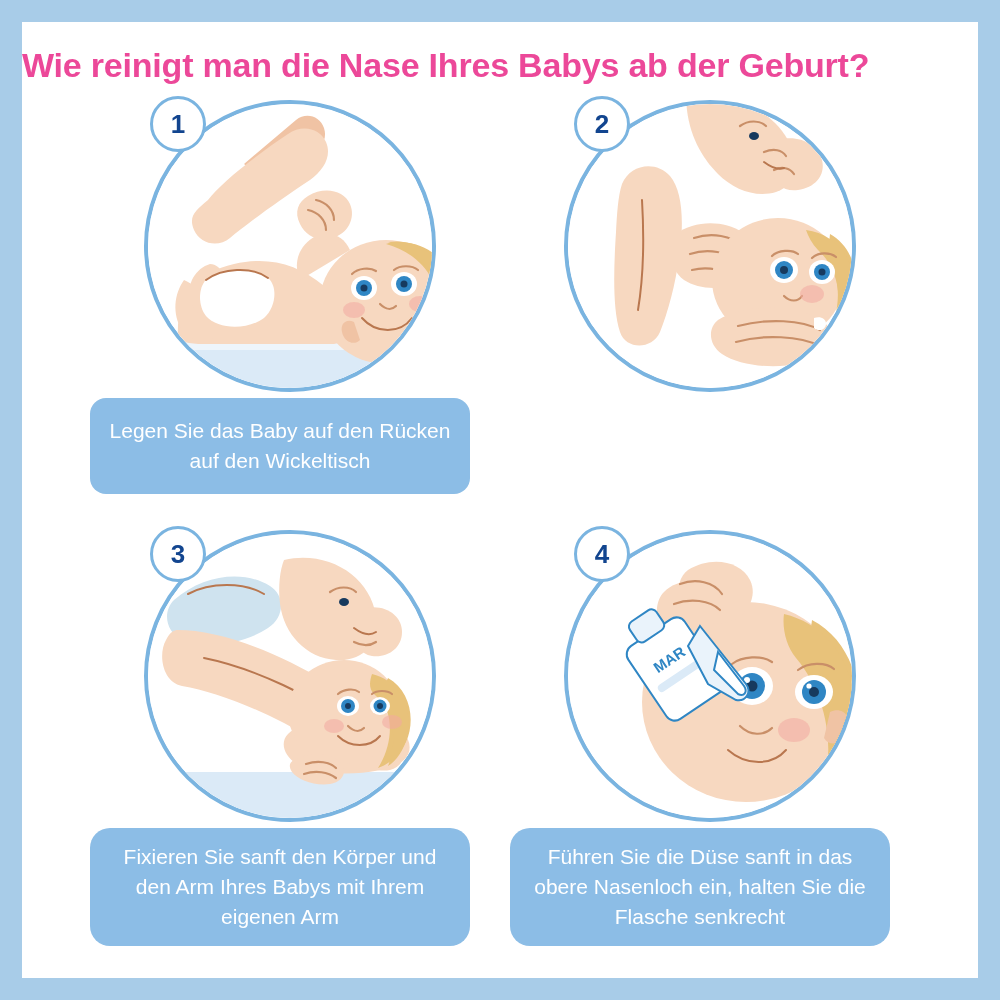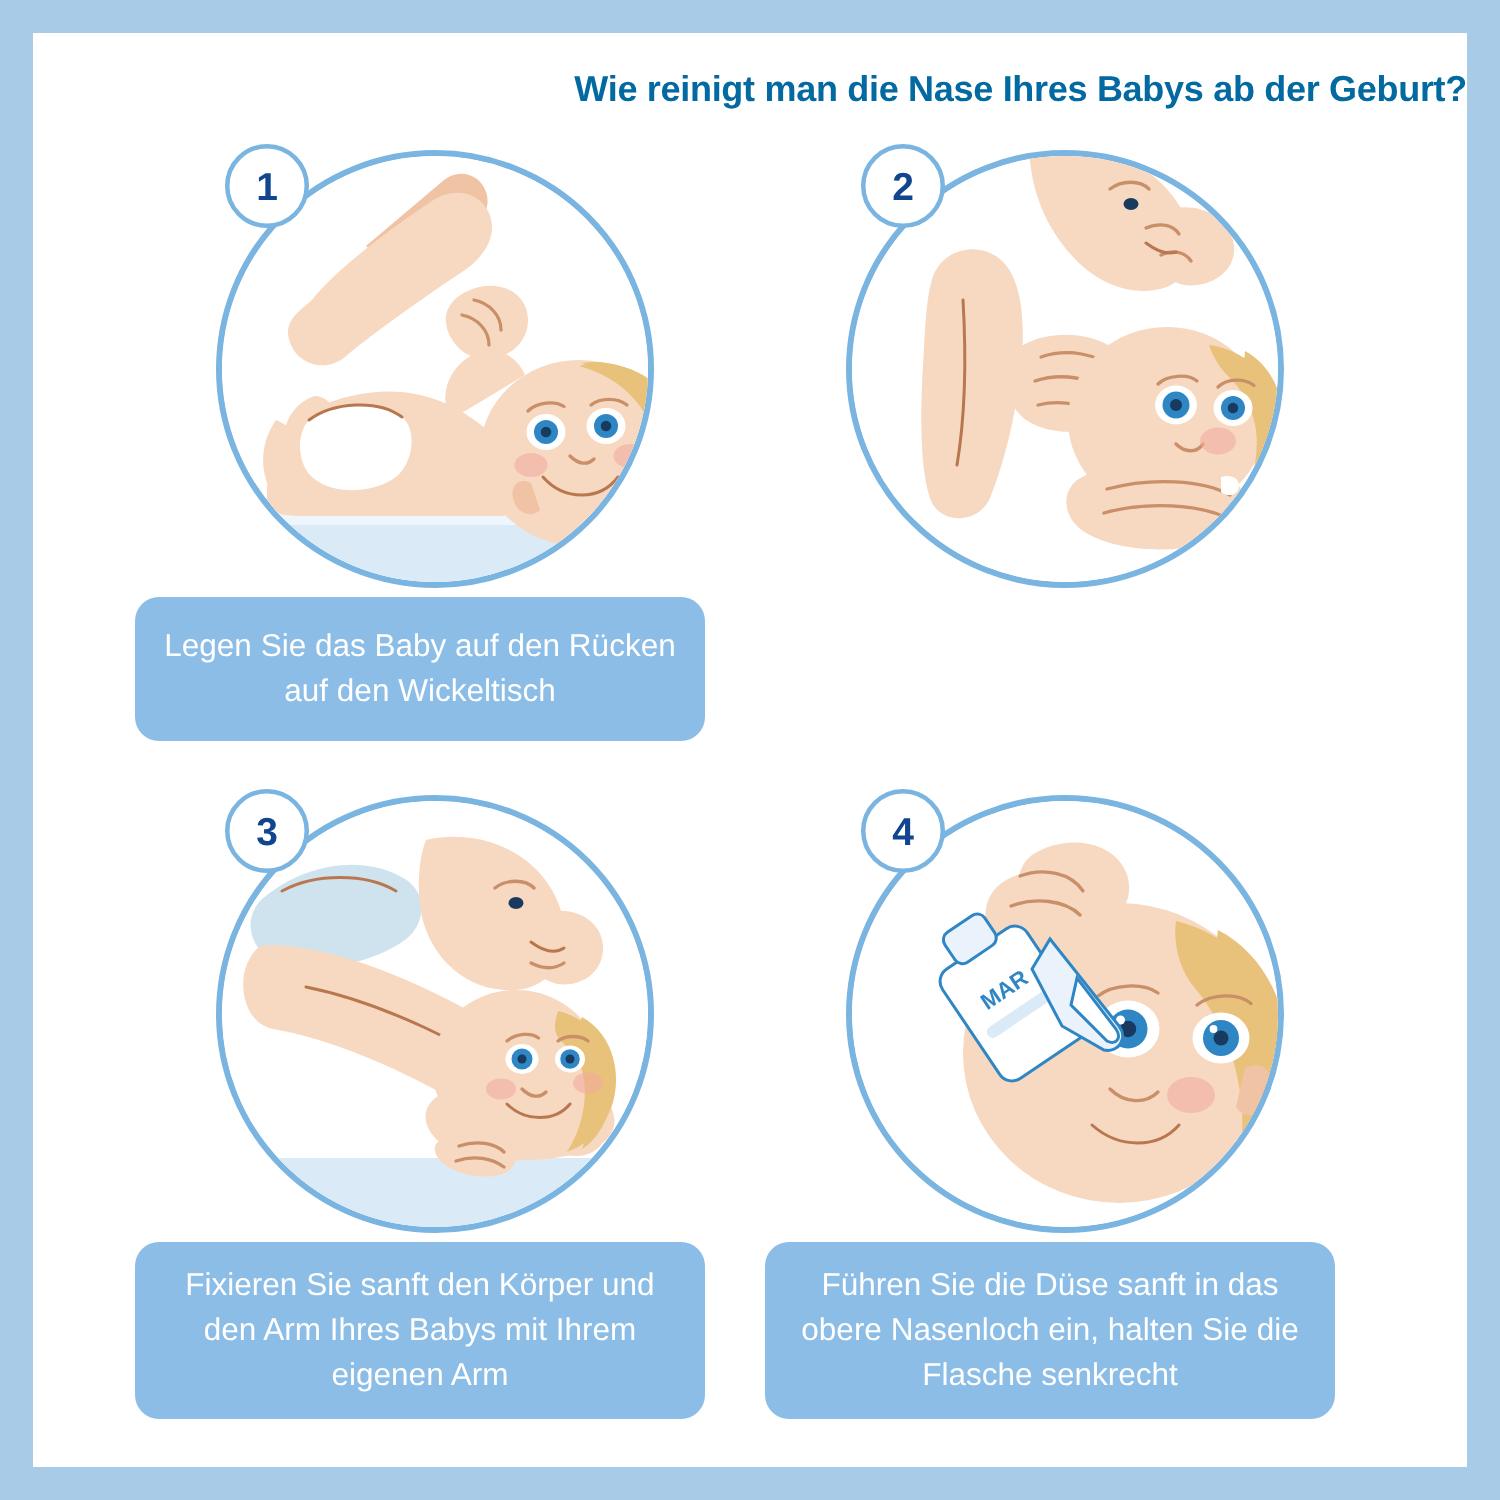--- a/index.html
+++ b/index.html
@@ -20,24 +20,24 @@
     width: 956px;
     height: 956px;
     background: #ffffff;
     box-sizing: border-box;
   }
   .title {
     position: absolute;
     left: 0;
     top: 24px;
     width: 100%;
-    text-align: right;
-    font-size: 24px;
+    text-align: left;
+    font-size: 34px;
     font-weight: bold;
-    color: #0369a1;
+    color: #ec4899;
     letter-spacing: -0.2px;
   }
   .grid {
     position: absolute;
     left: 58px;
     top: 78px;
     width: 840px;
     height: 860px;
   }
   .step {
@@ -102,21 +102,21 @@
     color: #ffffff;
     font-size: 21px;
     line-height: 30px;
     text-align: center;
     display: flex;
     align-items: center;
     justify-content: center;
     padding: 14px 18px;
     box-sizing: border-box;
   }
-  .caption-3, .caption-4 { min-height: 118px; }
+  .caption-3, .caption-4 { min-height: 118px; border-radius: 20px; }
 
   
   .sk  { fill: #f7d8c0; }
   .sk2 { fill: #f0c3a4; }
   .hair{ fill: #e8c27a; }
   .ln  { fill: none; stroke: #c98f68; stroke-width: 2.2; stroke-linecap: round; }
   .ln2 { fill: none; stroke: #b9774f; stroke-width: 2; stroke-linecap: round; }
   .eye { fill: #2f86c4; }
   .pup { fill: #173a5e; }
   .wht { fill: #ffffff; }

